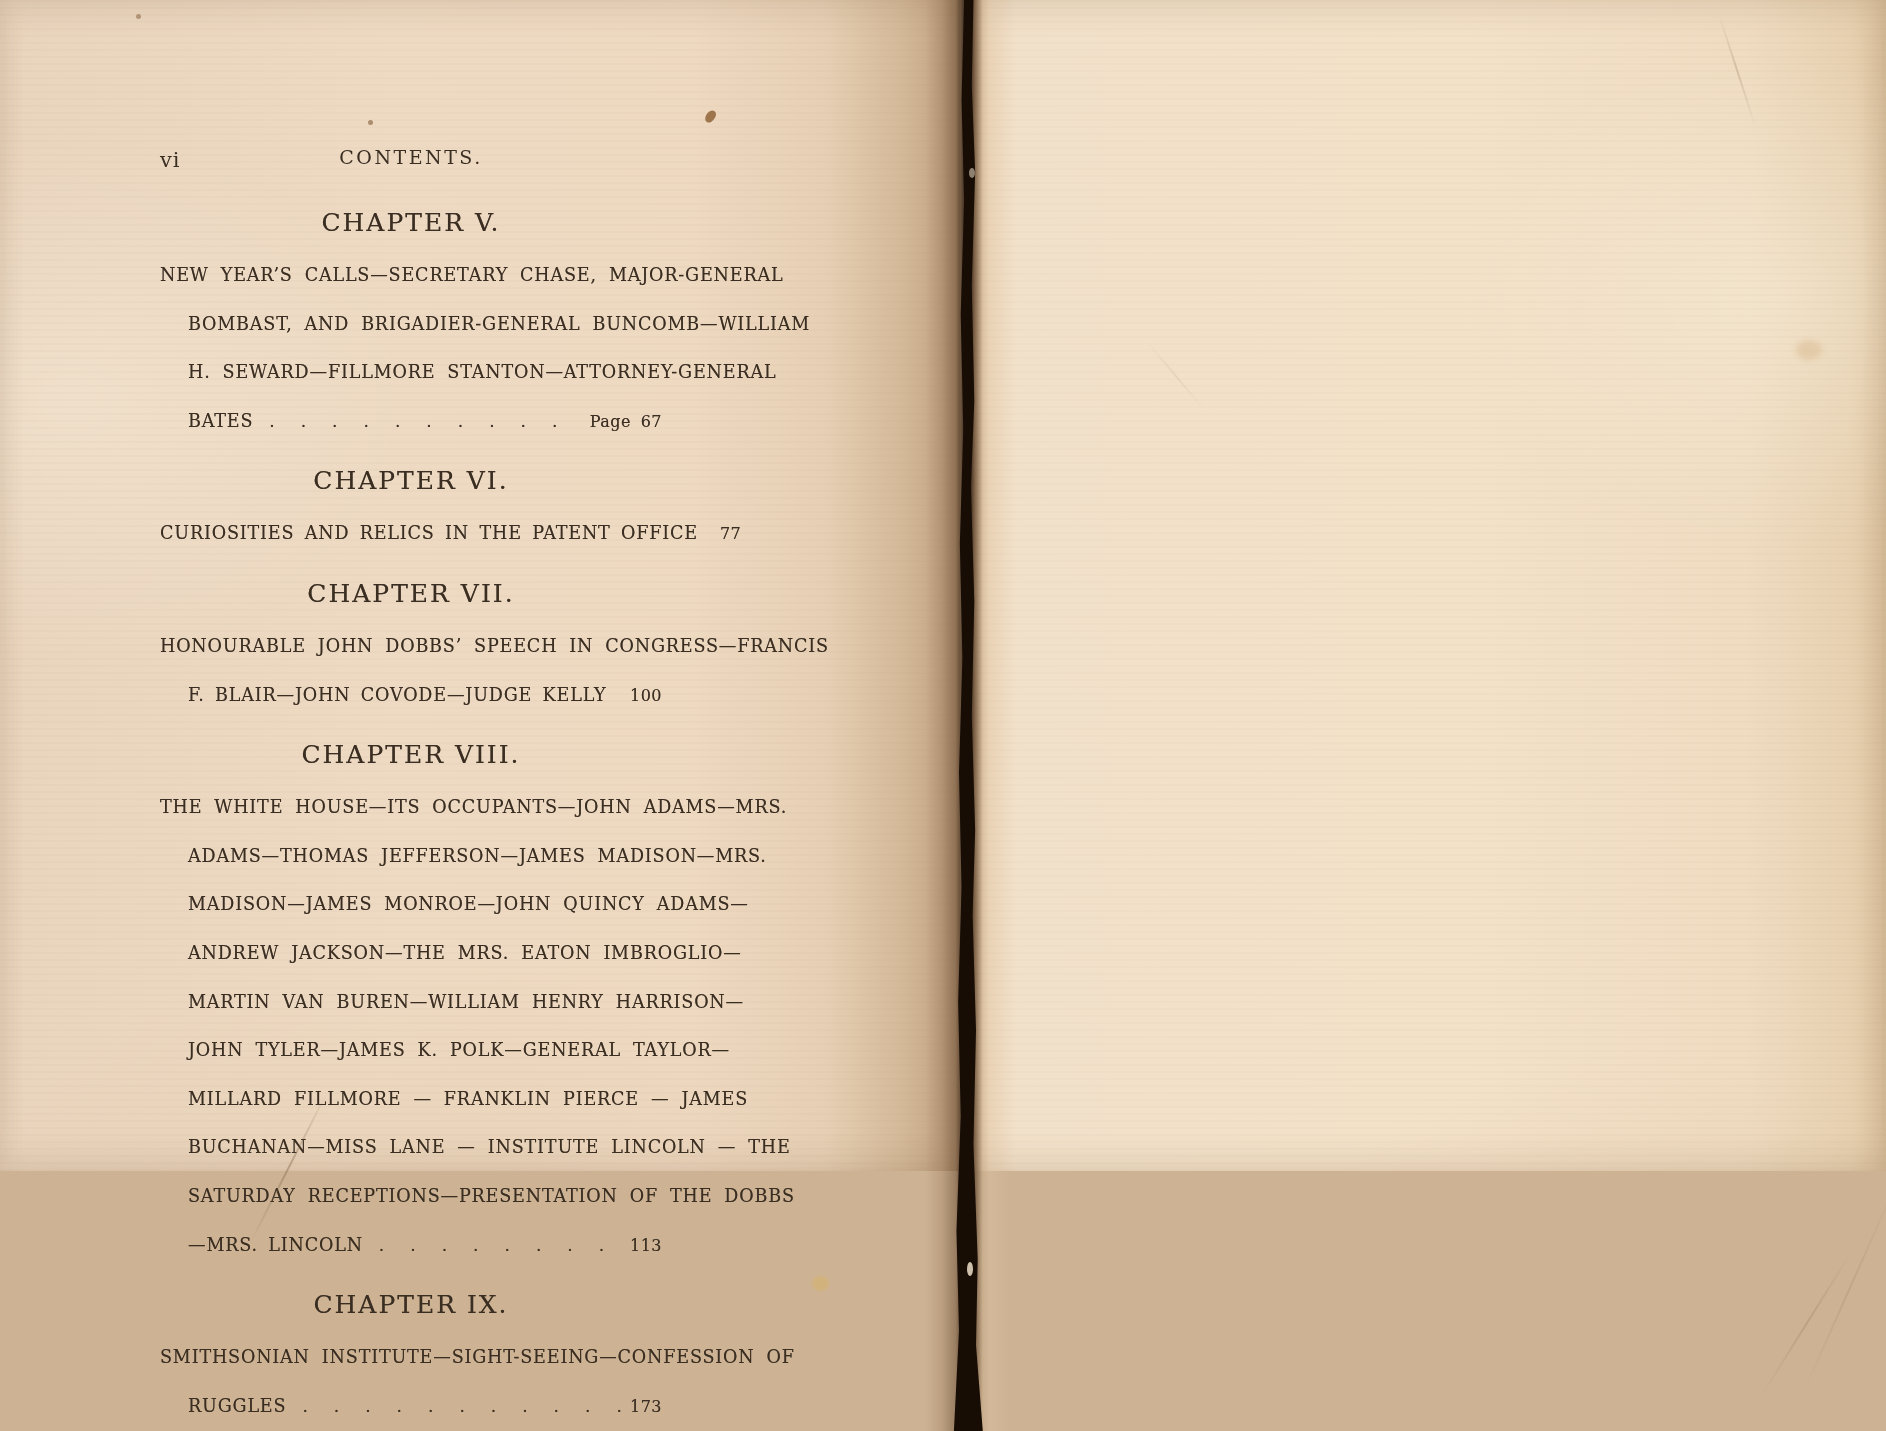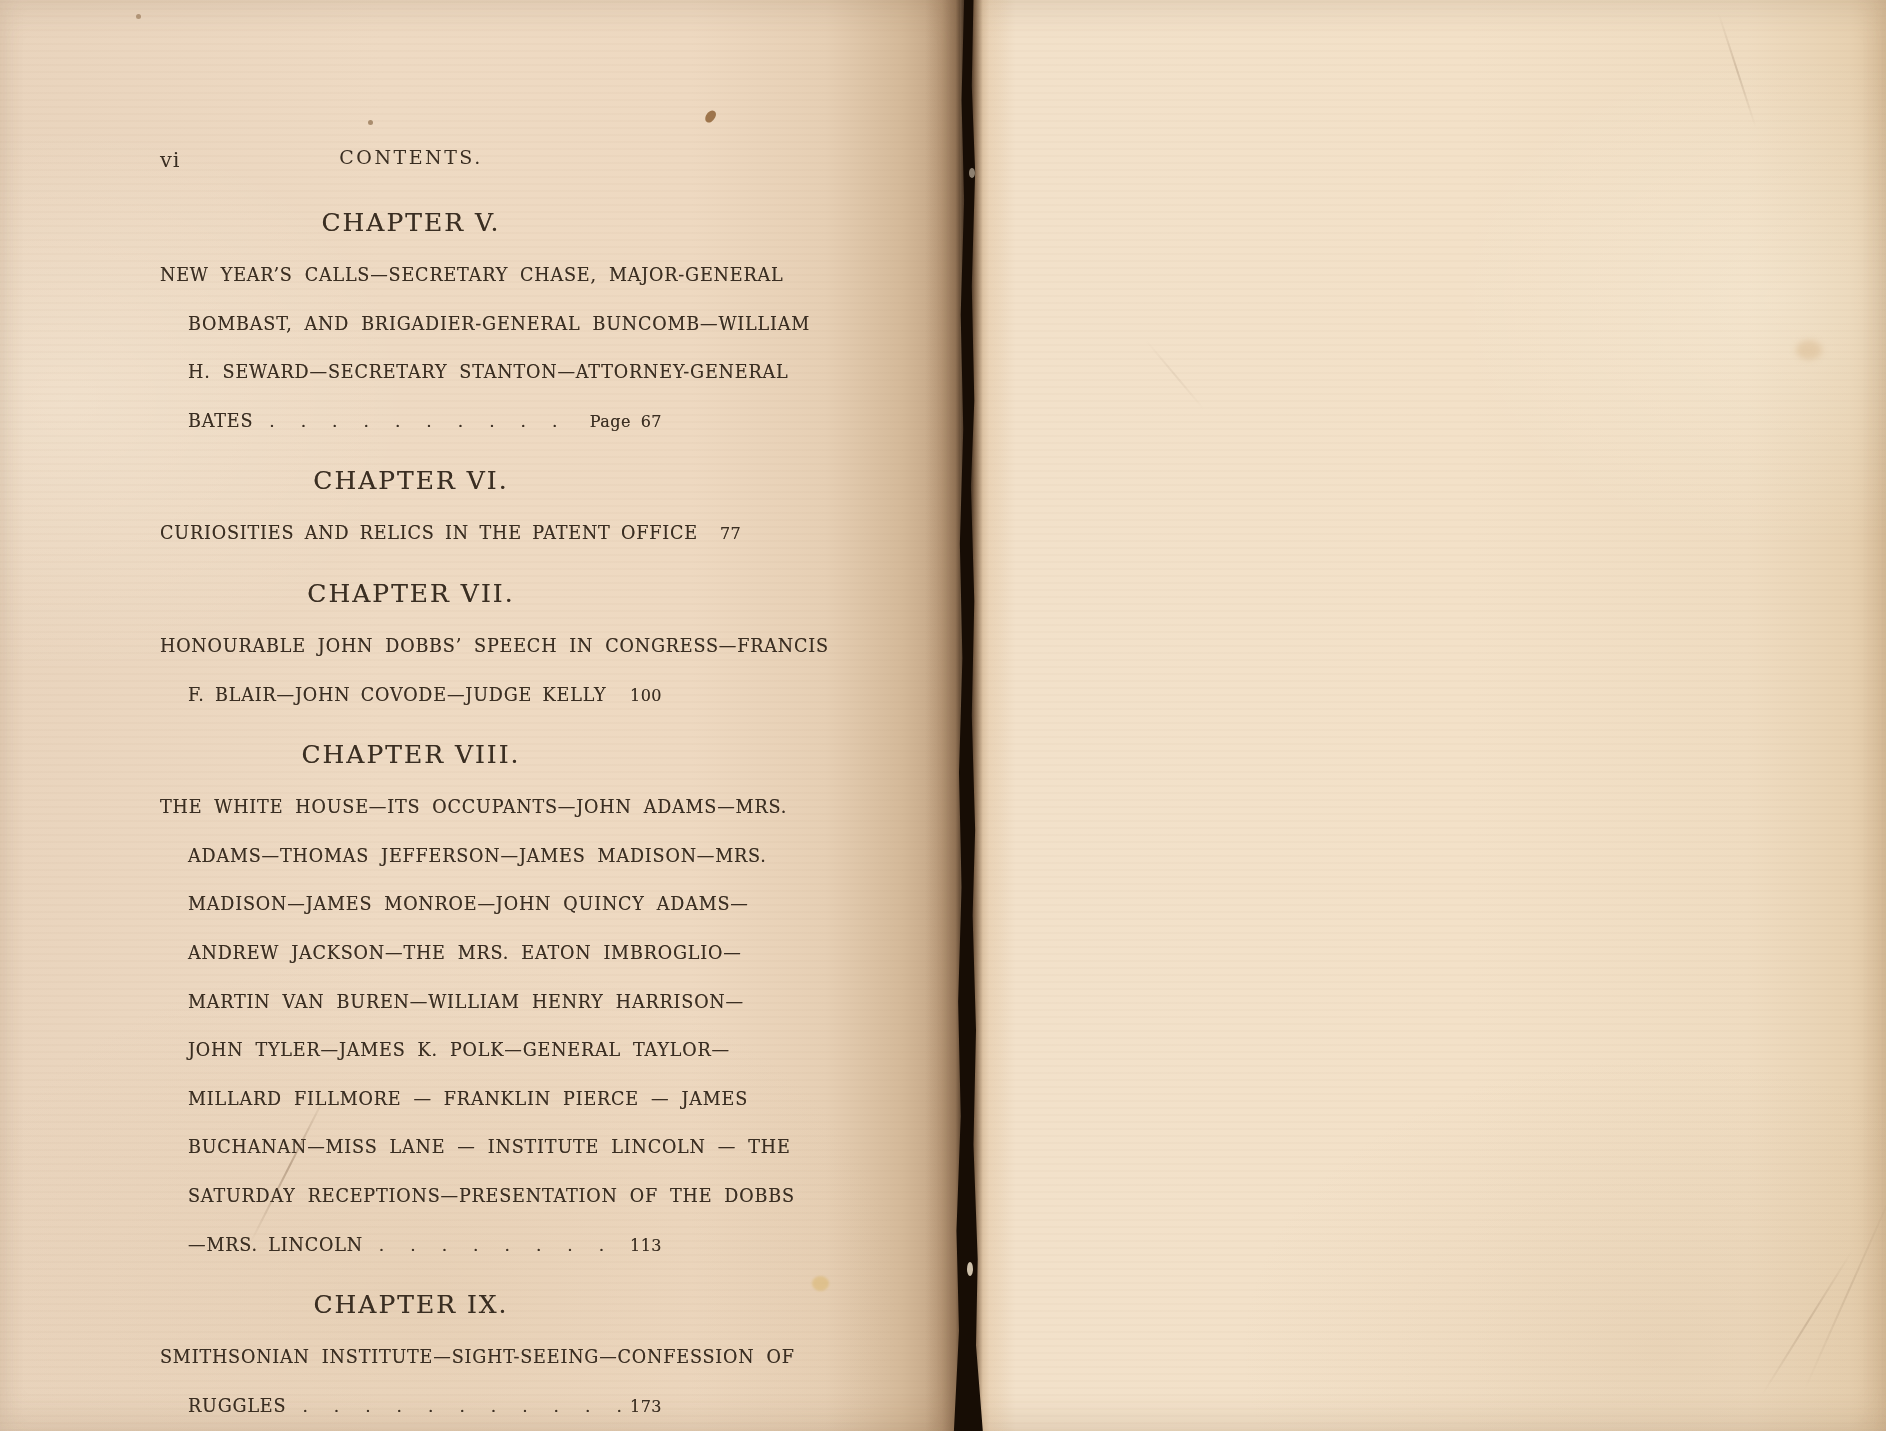--- a/index.html
+++ b/index.html
@@ -3,21 +3,21 @@
 <meta charset="utf-8">
 <style>
   html,body{margin:0;padding:0;}
   body{
     width:1886px;height:1431px;overflow:hidden;position:relative;
     background:#cdb394;
     font-family:"DejaVu Serif","Liberation Serif",serif;
     color:var(--ink,#3a2e22);
   }
   .book{position:absolute;inset:0;}
-  .page{position:absolute;top:0;height:1431px;}
+  .page{position:absolute;top:0;height:1171px;}
   .page-left{
     left:0;width:960px;
     background:
       repeating-linear-gradient(0deg, rgba(165,135,105,.045) 0 2px, rgba(0,0,0,0) 2px 7px),
       radial-gradient(ellipse 520px 420px at 70px 400px, rgba(255,248,232,.30), rgba(255,248,232,0) 65%),
       radial-gradient(ellipse 700px 500px at 420px 1300px, rgba(210,180,145,.25), rgba(210,180,145,0) 70%),
       linear-gradient(90deg,#e9d4bd 0%,#eedac3 40%,#eed9c1 72%,#e6cfb4 86%,#d4b999 94%,#bfa181 99%);
   }
   .page-right{
     left:960px;width:926px;
@@ -107,21 +107,21 @@
             <span class="w">MAJOR-GENERAL</span>
           </div>
           <div class="line indent just">
             <span class="w">BOMBAST,</span>
             <span class="w">AND</span>
             <span class="w">BRIGADIER-GENERAL</span>
             <span class="w">BUNCOMB—WILLIAM</span>
           </div>
           <div class="line indent just">
             <span class="w">H.</span>
-            <span class="w">SEWARD—SECRETARY</span>
+            <span class="w">SEWARD—FILLMORE</span>
             <span class="w">STANTON—ATTORNEY-GENERAL</span>
           </div>
           <div class="line indent">
             <span class="txt">BATES</span>
             <span class="leader">..............................</span>
             <span class="pagenum">Page 67</span>
           </div>
         </section>
         <section class="chapter">
           <h2 class="chapter-heading">CHAPTER VI.</h2>

